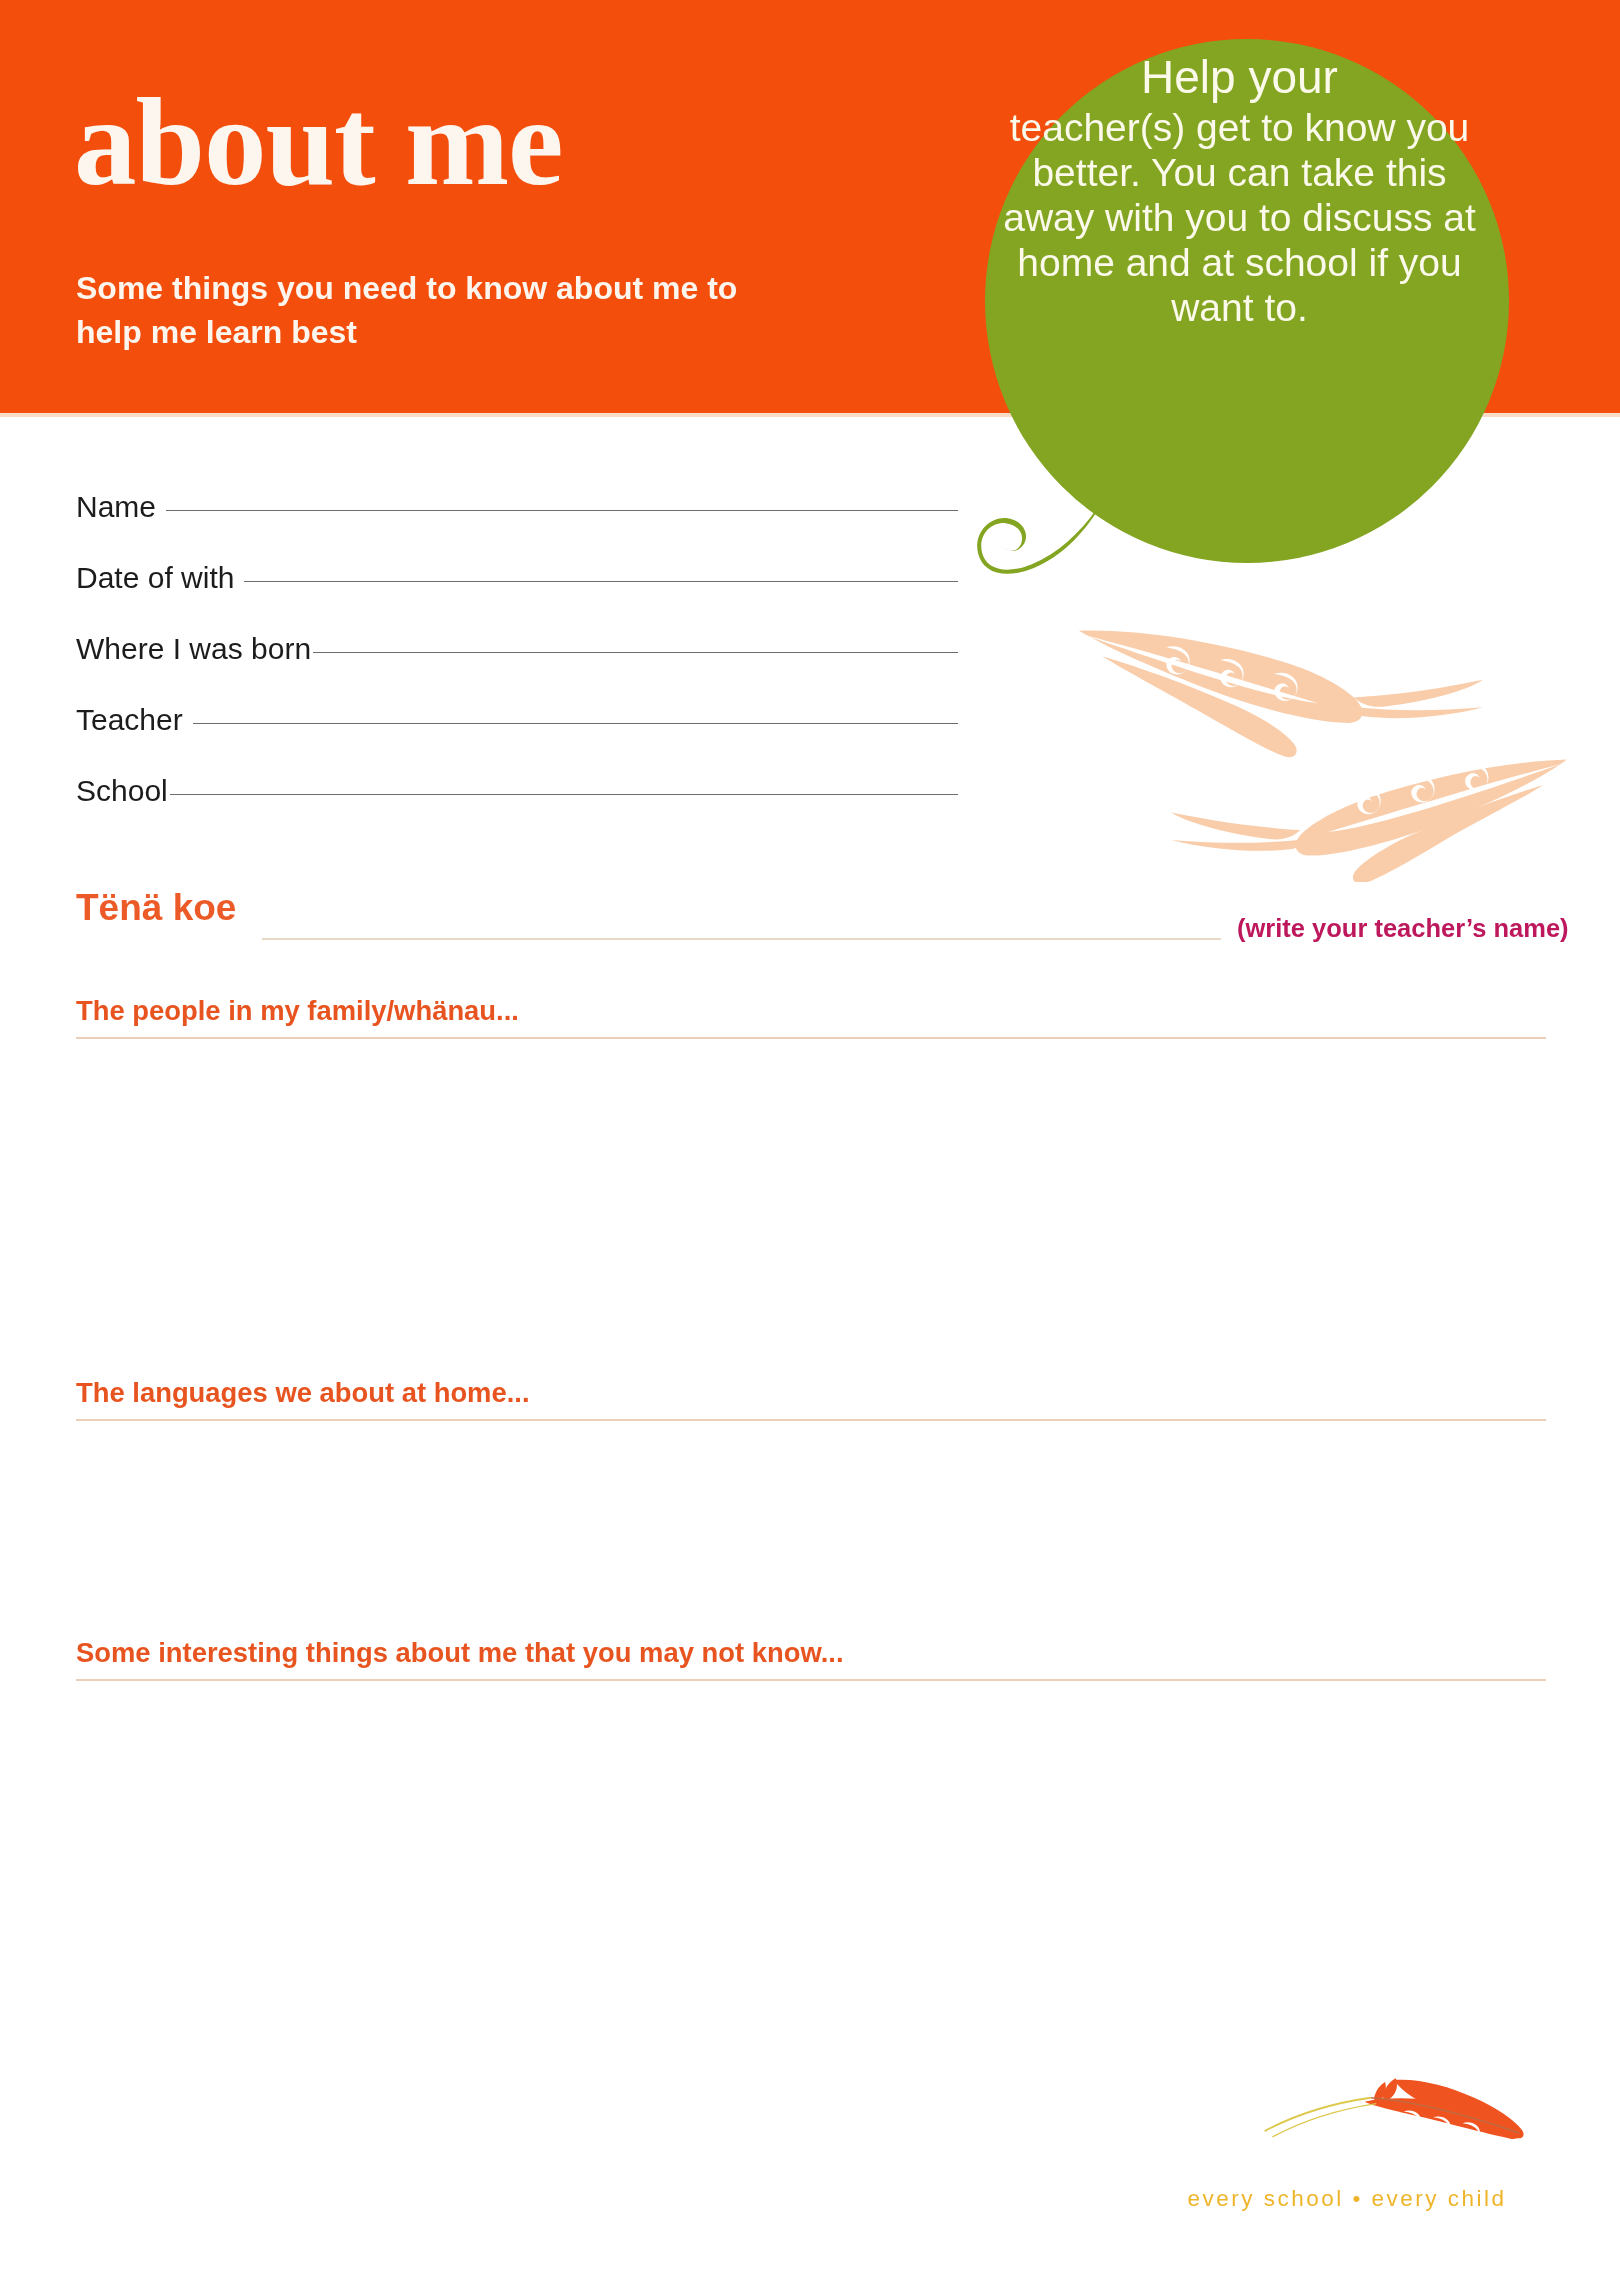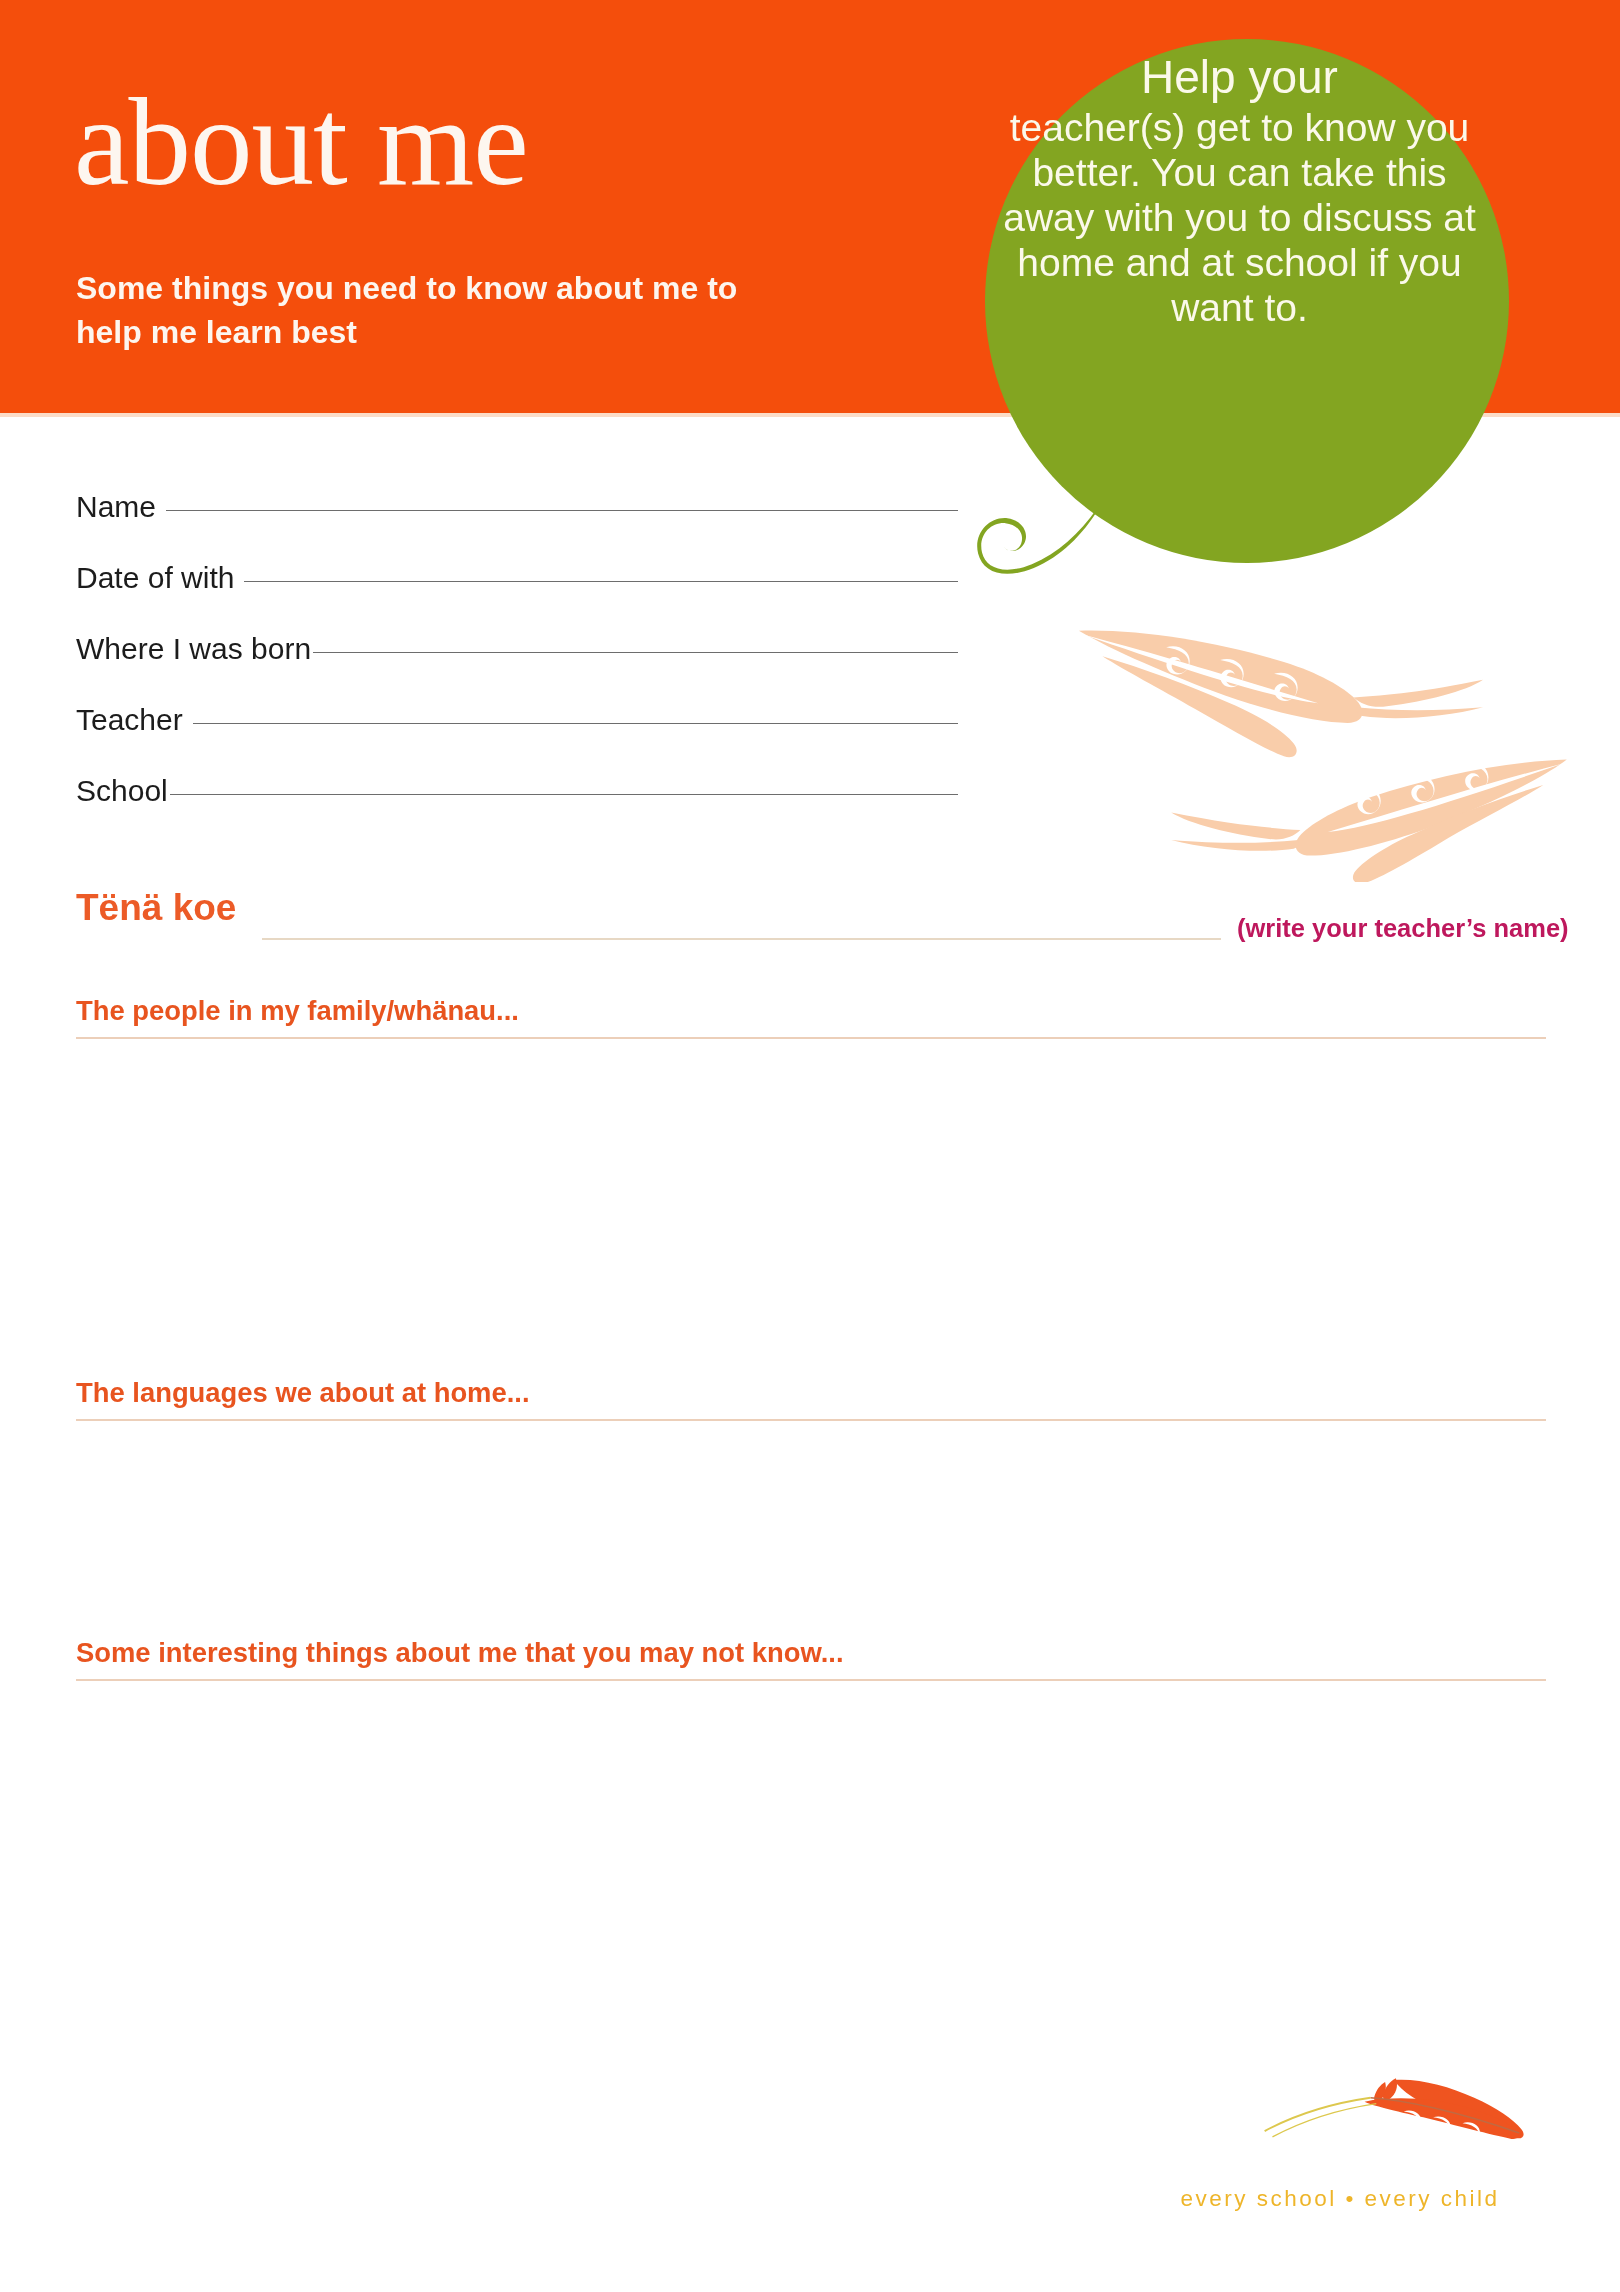--- a/index.html
+++ b/index.html
@@ -33,21 +33,21 @@
     top: 413px;
     width: 1620px;
     height: 3.9px;
     background: #fbdcc8;
   }
   .page-title {
     position: absolute;
     left: 74px;
     top: 80px;
     font-family: "Liberation Serif", serif;
-    font-weight: normal;
+    font-weight: bold;
     font-size: 125px;
     line-height: 1.0;
     letter-spacing: -1px;
     color: #fdf6ef;
     white-space: nowrap;
   }
   .page-subtitle {
     position: absolute;
     left: 76px;
     top: 267px;
@@ -203,21 +203,21 @@
     text-align: center;
     font-family: "Liberation Sans", sans-serif;
     font-weight: bold;
     font-size: 51px;
     letter-spacing: 1px;
     color: #ef5a1e;
     white-space: nowrap;
   }
   .logo-tag {
     position: absolute;
-    left: 0;
+    left: 7px;
     top: 110px;
     width: 382px;
     text-align: center;
     font-family: "Liberation Sans", sans-serif;
     font-size: 22.5px;
     letter-spacing: 2.5px;
     color: #eeb52a;
     white-space: nowrap;
   }
 </style>

